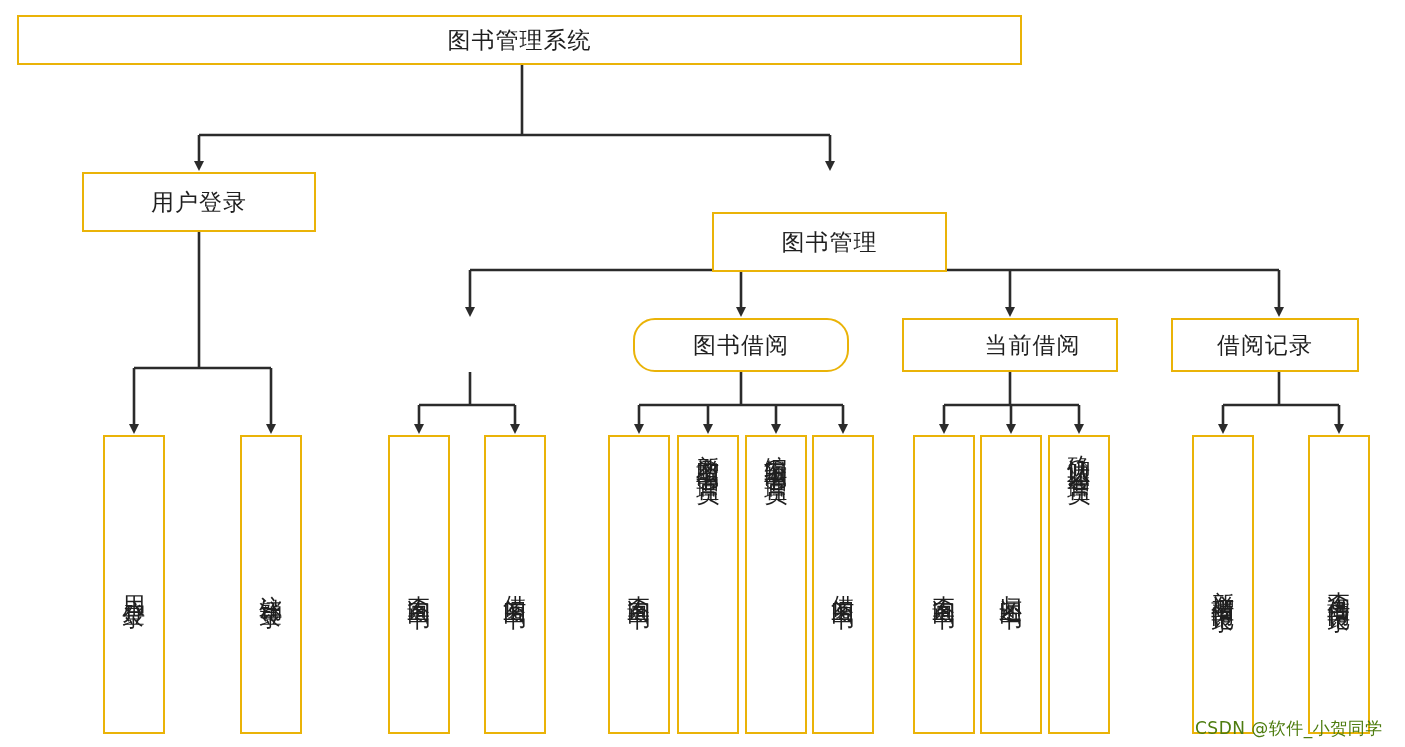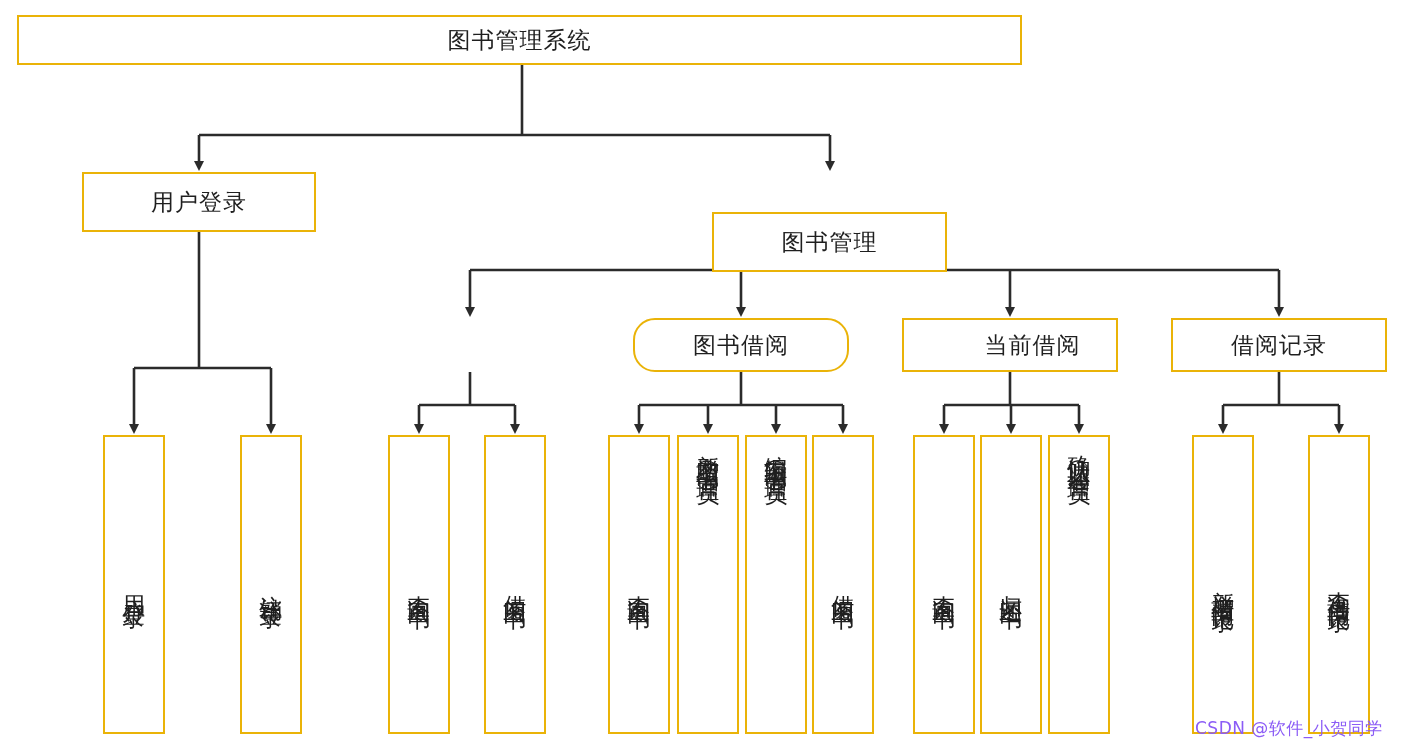--- a/index.html
+++ b/index.html
@@ -54,21 +54,21 @@
     letter-spacing: 4px;
     font-size: 23px;
     white-space: nowrap;
     display: block;
   }
   .node.leaf.center-v {
     align-items: center;
   }
   .watermark {
     position: absolute;
-    color: #8b5cf6;
+    color: #4d7c0f;
     font-size: 17px;
     letter-spacing: 0.5px;
     white-space: nowrap;
     user-select: none;
   }
 </style>
 </head>
 <body>
 
 <div id="canvas">
@@ -147,21 +147,21 @@
   <div class="node" style="left:712px; top:180px; width:235px; height:60px;margin-top:32px;">
     <span class="label">图书管理</span>
   </div>
 
   <div class="node" style="left:633px; top:318px; width:216px; height:54px;border-radius:22px;">
     <span class="label">图书借阅</span>
   </div>
   <div class="node" style="left:902px; top:318px; width:216px; height:54px;padding-left:45px;">
     <span class="label">当前借阅</span>
   </div>
-  <div class="node" style="left:1171px; top:318px; width:216px; height:54px;">
+  <div class="node" style="left:1171px; top:318px; width:188px; height:54px;">
     <span class="label">借阅记录</span>
   </div>
 
   <div class="node leaf center-v" style="left:103px; top:435px; width:62px; height:299px;">
     <span class="label">用户登录</span>
   </div>
   <div class="node leaf center-v" style="left:240px; top:435px; width:62px; height:299px;">
     <span class="label">注销登录</span>
   </div>
 

